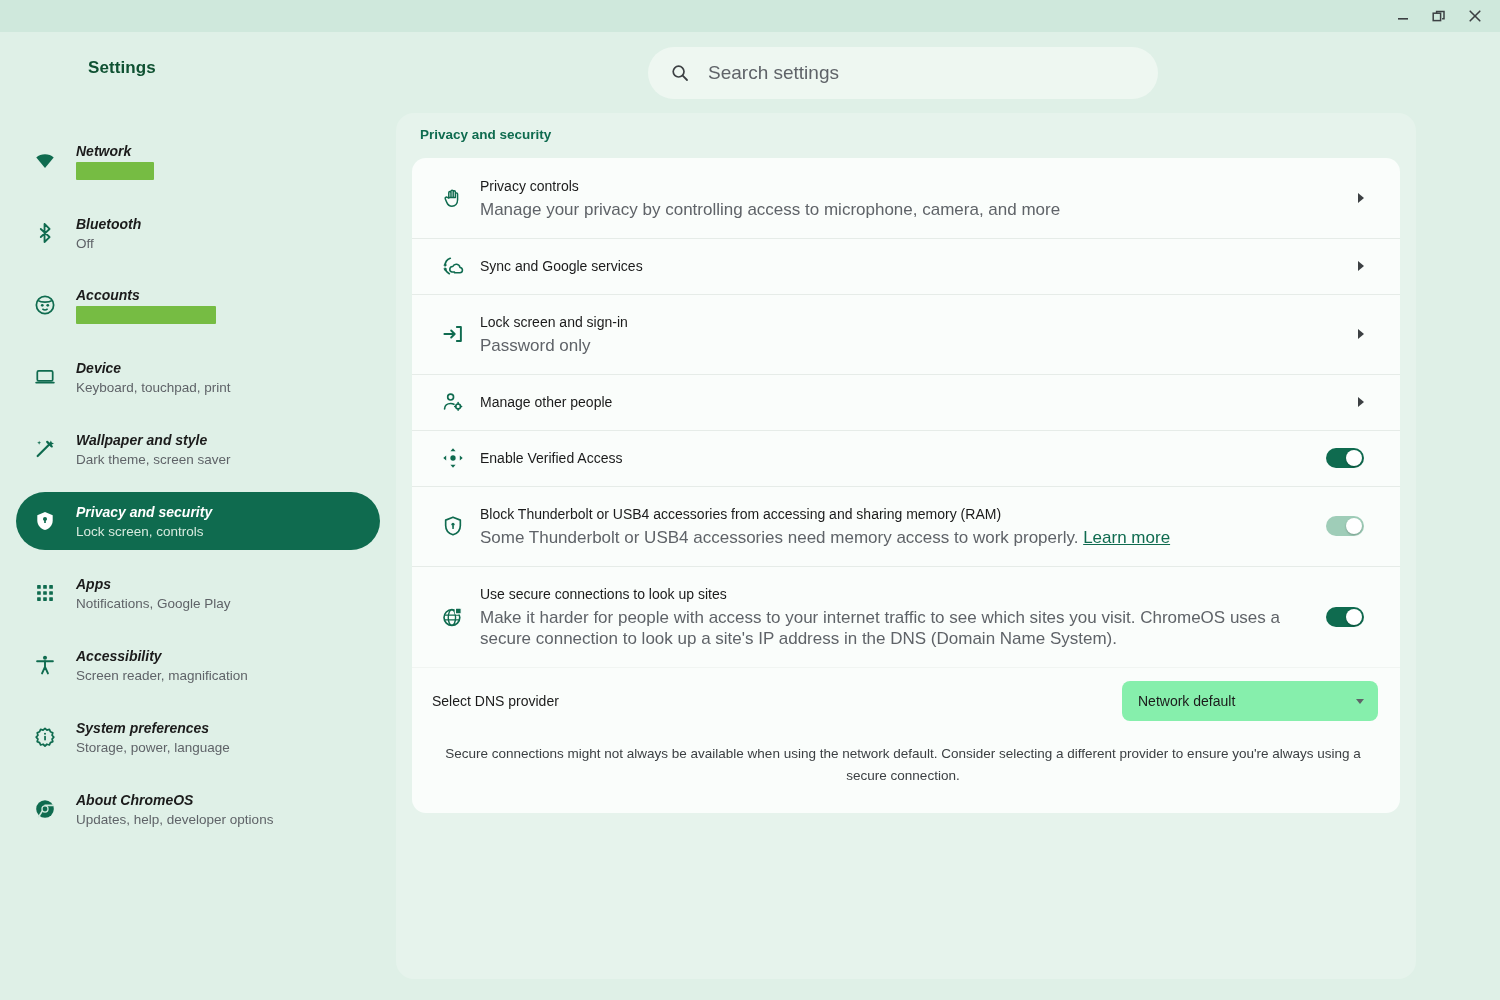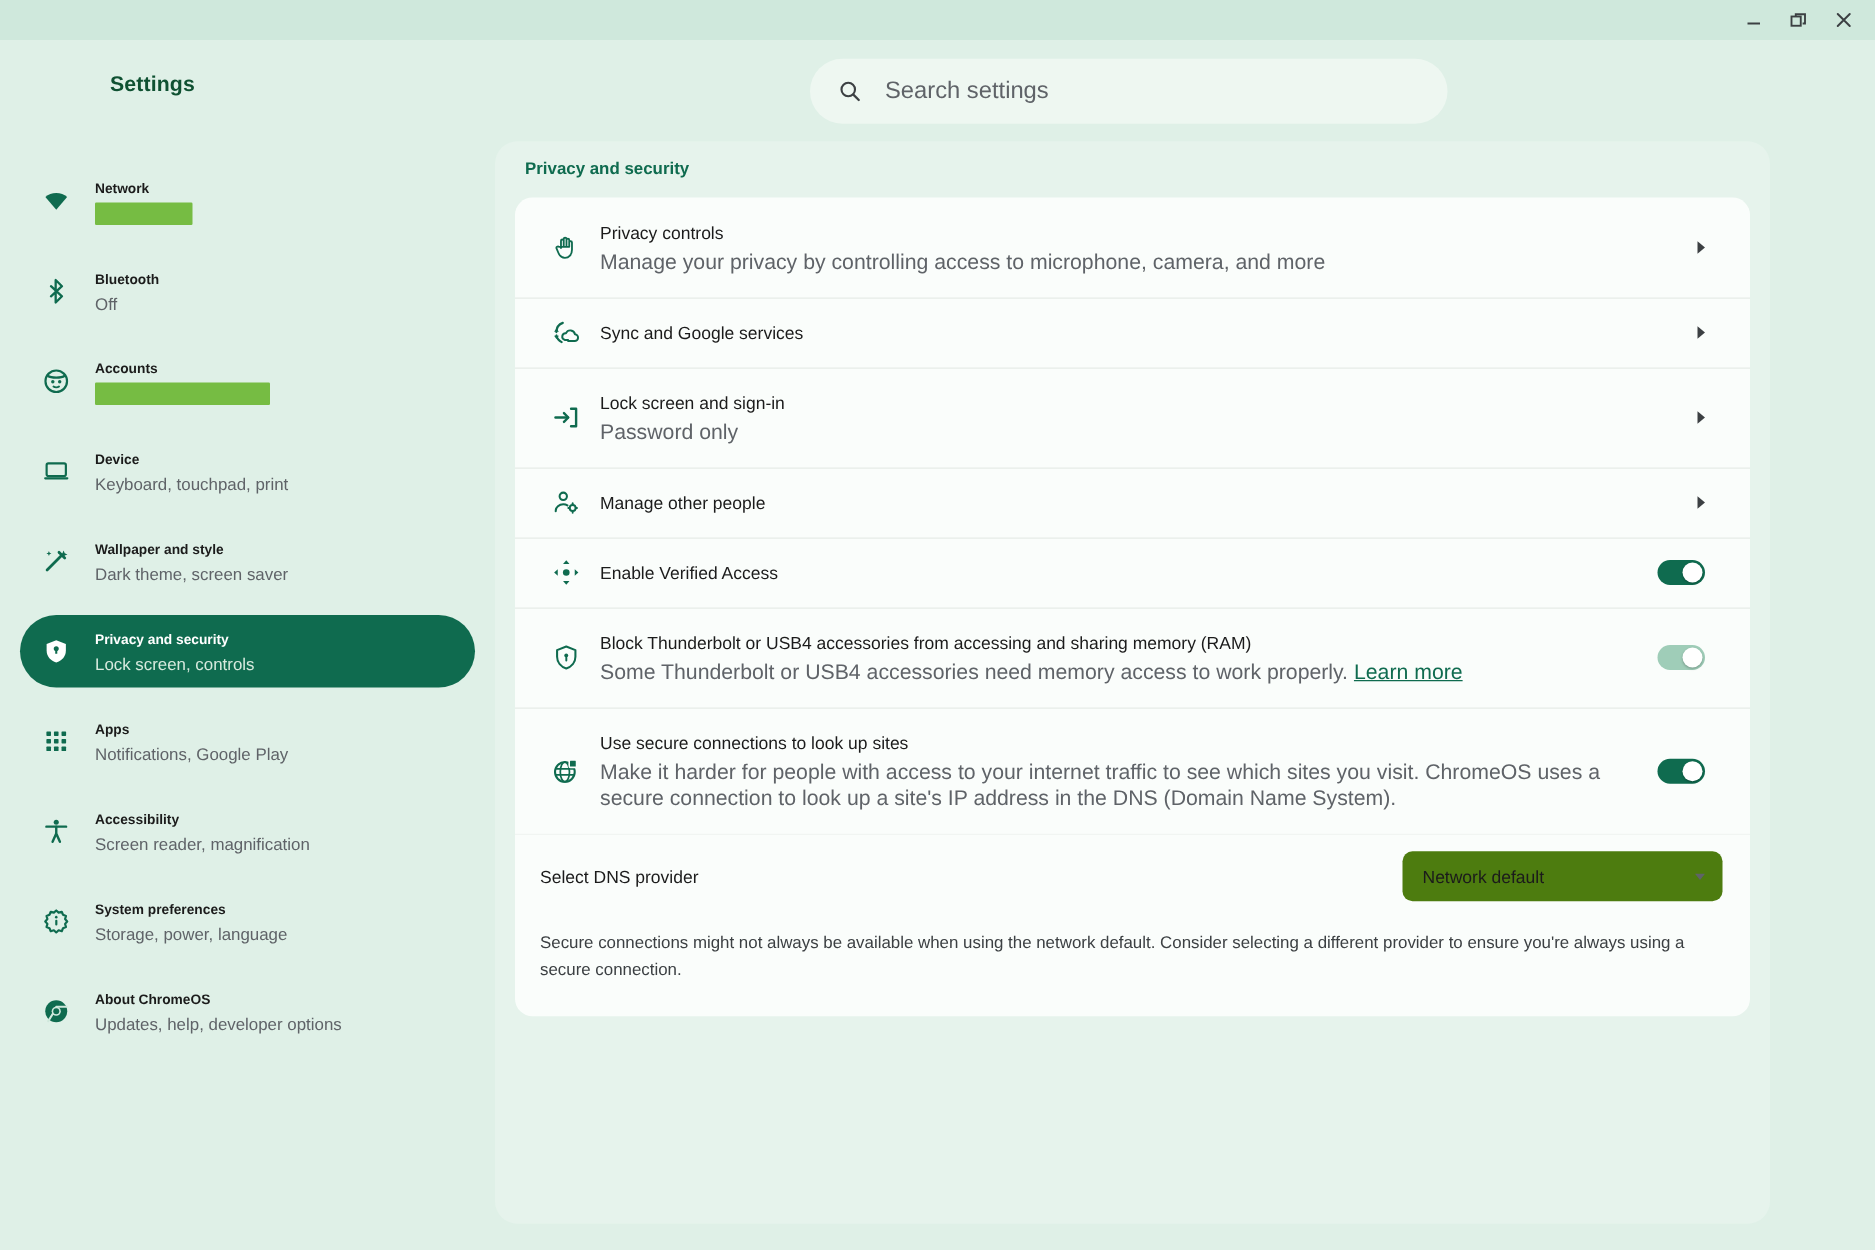--- a/index.html
+++ b/index.html
@@ -110,25 +110,26 @@
   .nav-item.selected { background: #0f6b4f; }
   .nav-icon {
     flex: 0 0 22px;
     width: 22px; height: 22px;
     display: flex;
     align-items: center;
     justify-content: center;
   }
   .nav-text { display: flex; flex-direction: column; gap: 2px; min-width: 0; }
   .nav-title {
-    font-size: 11px;
+    font-size: 14px;
     font-weight: 700;
     color: #1b1b1b;
     line-height: 18px;
     white-space: nowrap;
+    font-style: italic;
   }
   .nav-sub {
     font-size: 13.5px;
     color: #5f6368;
     line-height: 17px;
     white-space: nowrap;
   }
   .nav-item.selected .nav-title { color: #ffffff; font-weight: 700; }
   .nav-item.selected .nav-sub { color: #d7eade; }
   .redact {
@@ -259,40 +260,41 @@
     background: #f1f5f2;
   }
   .dns-label {
     font-size: 14px;
     color: #1b1b1b;
     flex: 1;
     padding-left: 0;
   }
   .dns-select {
     width: 256px; height: 40px;
-    background: #4d7c0f;
+    background: #86efac;
     border-radius: 8px;
     display: flex;
     align-items: center;
     justify-content: space-between;
     padding: 0 14px 0 16px;
     cursor: pointer;
   }
   .dns-value { font-size: 14px; color: #1b1b1b; }
   .caret {
     width: 0; height: 0;
     border-top: 5px solid #5f6368;
     border-left: 4.5px solid transparent;
     border-right: 4.5px solid transparent;
   }
   .dns-note {
     padding: 8px 26px 26px 20px;
     font-size: 13.5px;
     color: #3c4043;
     line-height: 22px;
+    text-align: center;
   }
 </style>
 </head>
 <body>
 
 <div class="titlebar">
   <div class="win-btn">
     <svg width="14" height="14" viewBox="0 0 14 14" aria-hidden="true">
       <rect x="2" y="9" width="10" height="1.6" fill="#3c4043"></rect>
     </svg>

